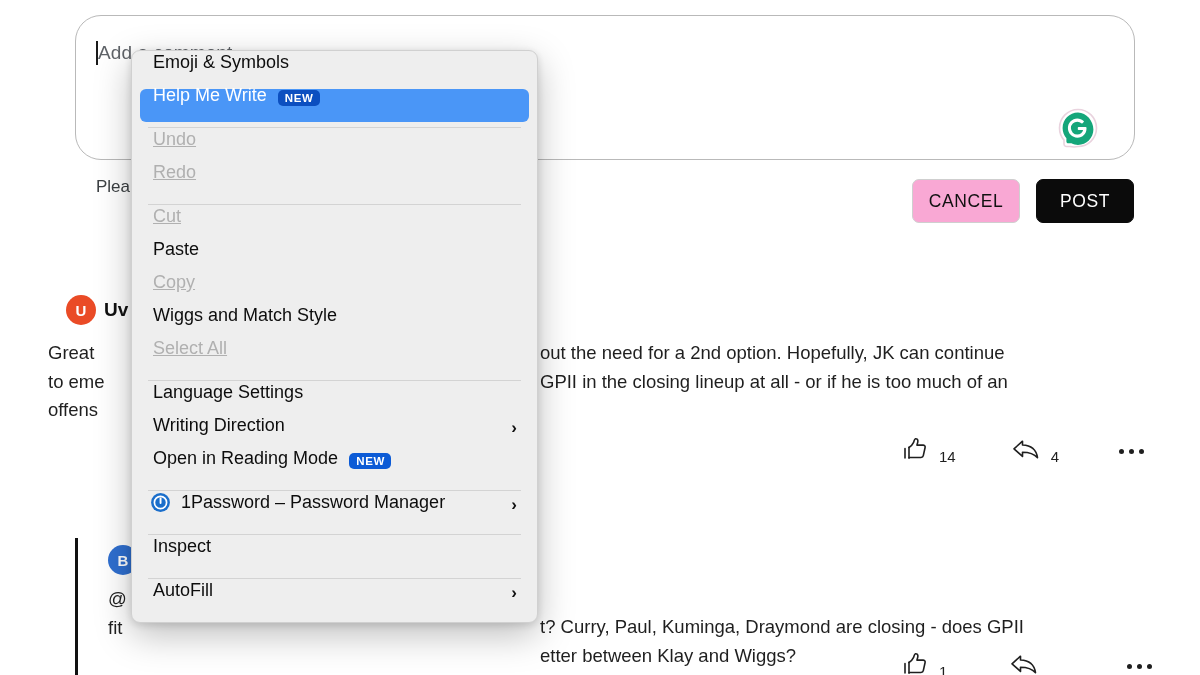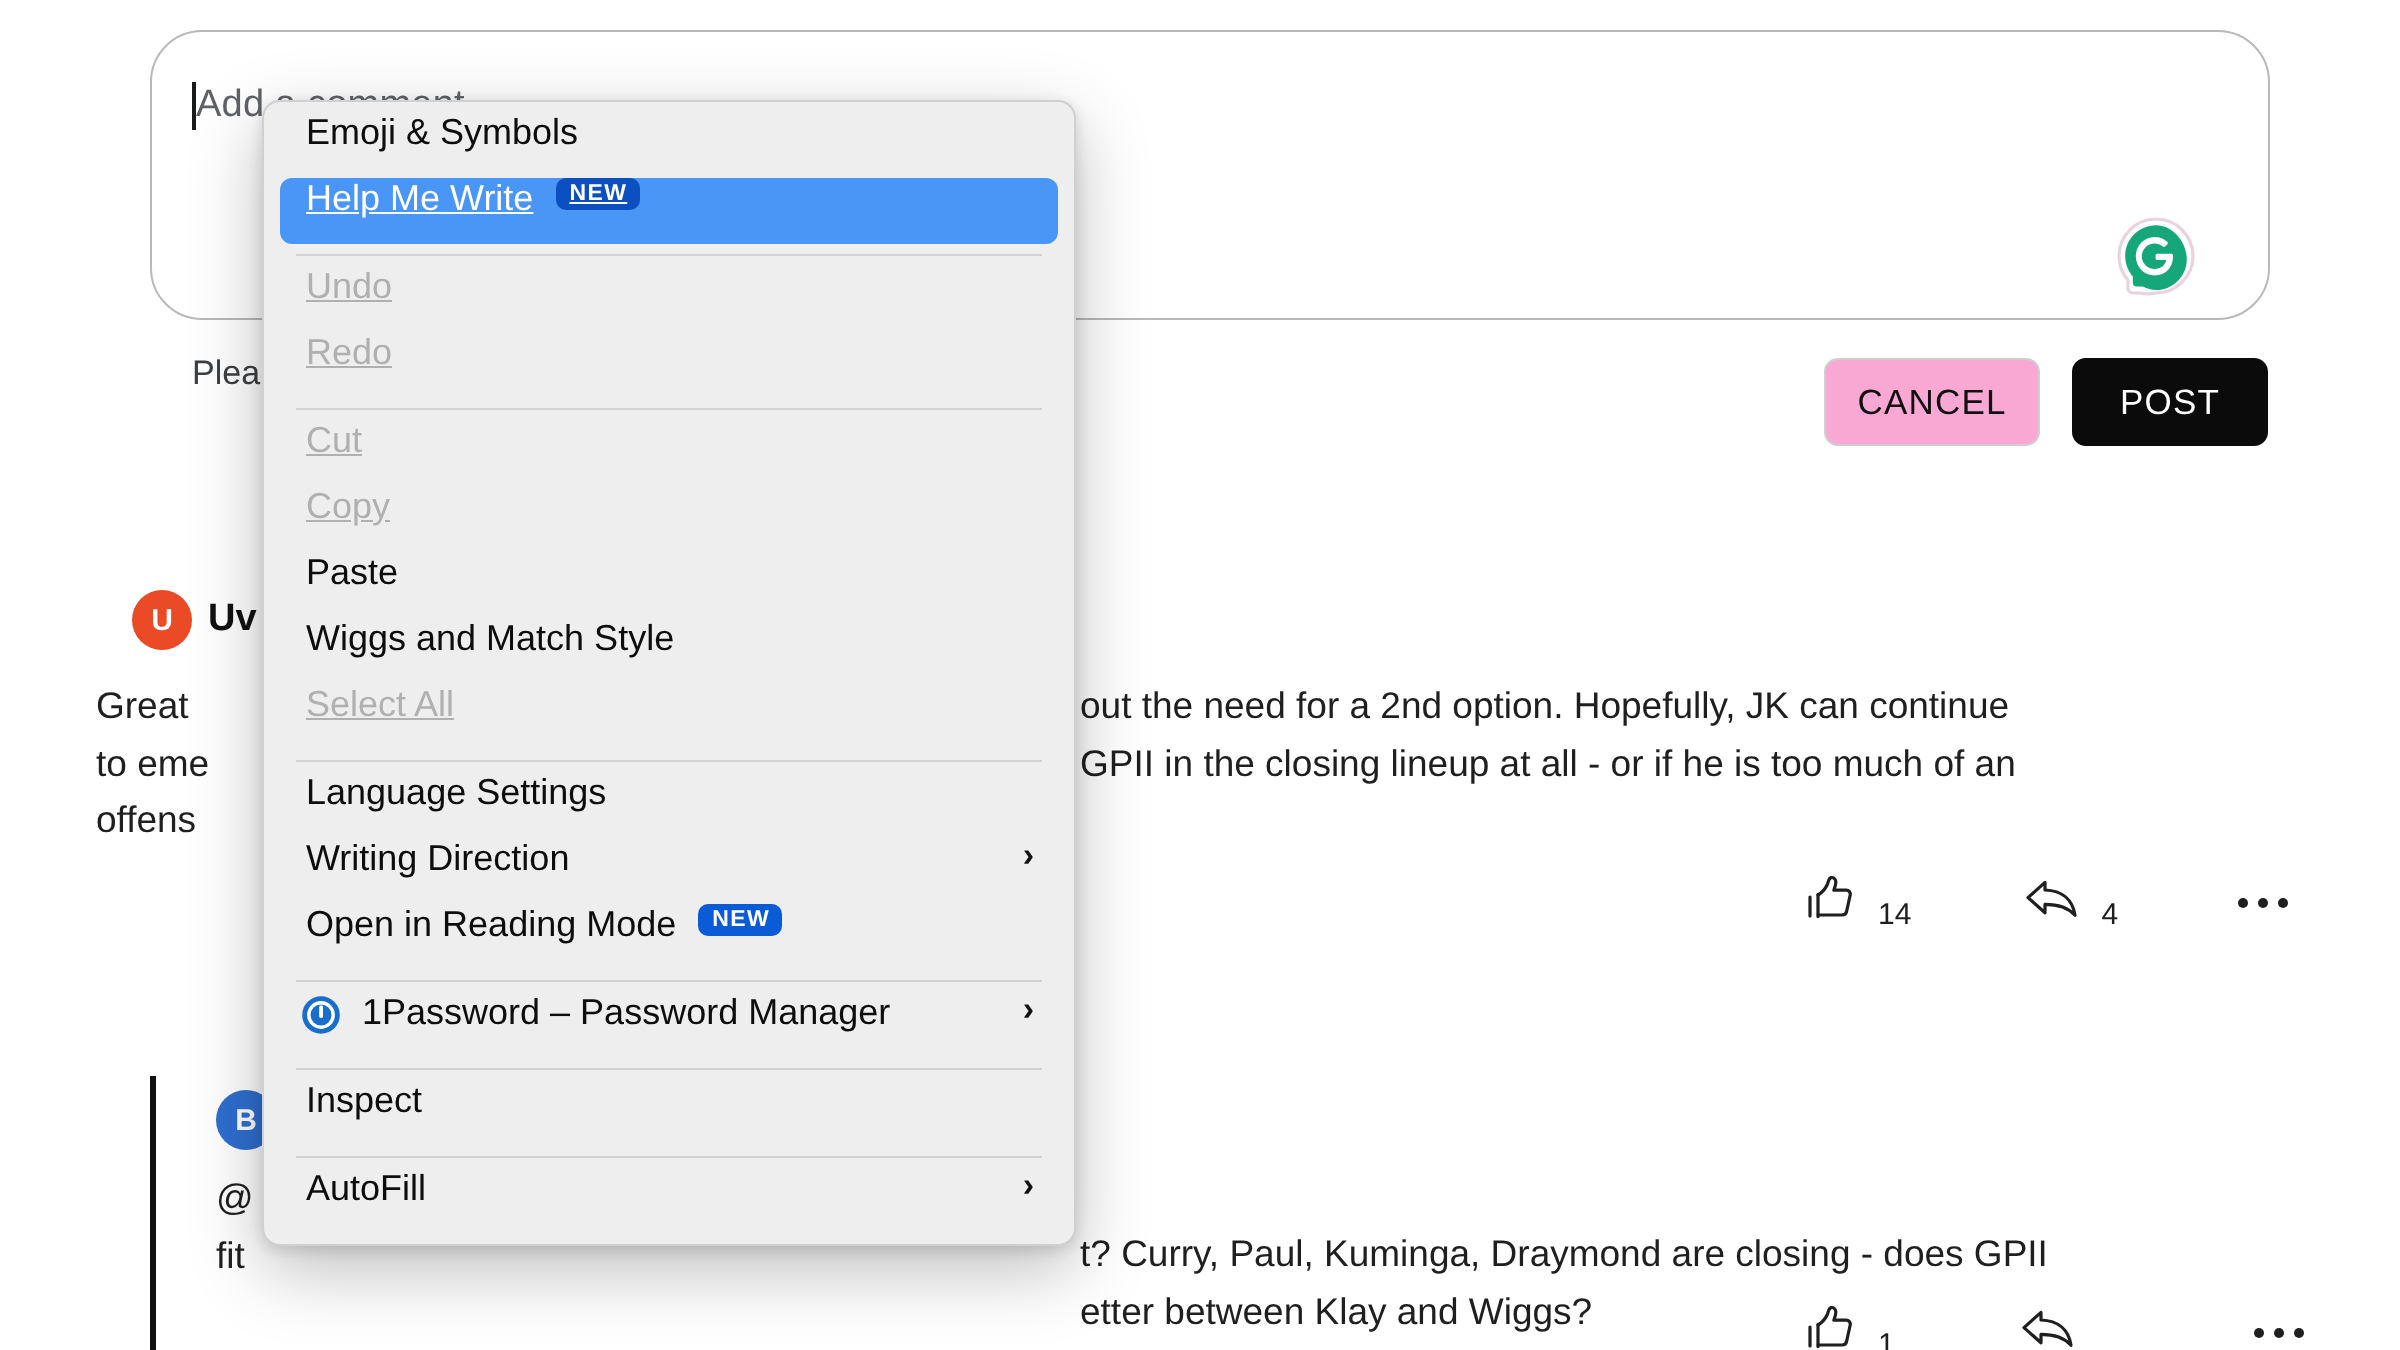--- a/index.html
+++ b/index.html
@@ -134,35 +134,34 @@
     border-radius: 9px;
     box-shadow: 0 12px 36px rgba(0,0,0,.26), 0 2px 8px rgba(0,0,0,.14);
     padding: 5px 0 5px 0;
     overflow: hidden;
     backdrop-filter: blur(8px);
   }
   .mi {
     position: relative;
     height: 33px;
     display: flex;
-    align-items: flex-start;
-    padding: 0 14px 6px 21px;
+    align-items: flex-end;
+    padding: 0 14px 16px 21px;
     font-size: 18px;
     color: #0d0d0d;
     white-space: nowrap;
     cursor: default;
   }
   .mi.disabled { color: #b0b0b0; text-decoration: underline; }
   .mi.sel {
     background: #4a96f7;
     color: #fff;
     margin: 0 8px;
     padding-left: 13px;
     border-radius: 6px;
-    text-decoration: underline;
   }
   .mi .label { flex: 0 0 auto; }
   .mi .chev {
     position: absolute;
     right: 20px;
     font-size: 17px;
     font-weight: 700;
     color: #111;
     line-height: 1;
   }
@@ -304,25 +303,25 @@
     </div>
     <div class="mi disabled">
       <span class="label">Redo</span>
     </div>
 
     <div class="sep"></div>
 
     <div class="mi disabled">
       <span class="label">Cut</span>
     </div>
+    <div class="mi">
+      <span class="label">Paste</span>
+    </div>
     <div class="mi disabled">
       <span class="label">Copy</span>
-    </div>
-    <div class="mi">
-      <span class="label">Paste</span>
     </div>
     <div class="mi">
       <span class="label">Wiggs and Match Style</span>
     </div>
     <div class="mi disabled">
       <span class="label">Select All</span>
     </div>
 
     <div class="sep"></div>
 

